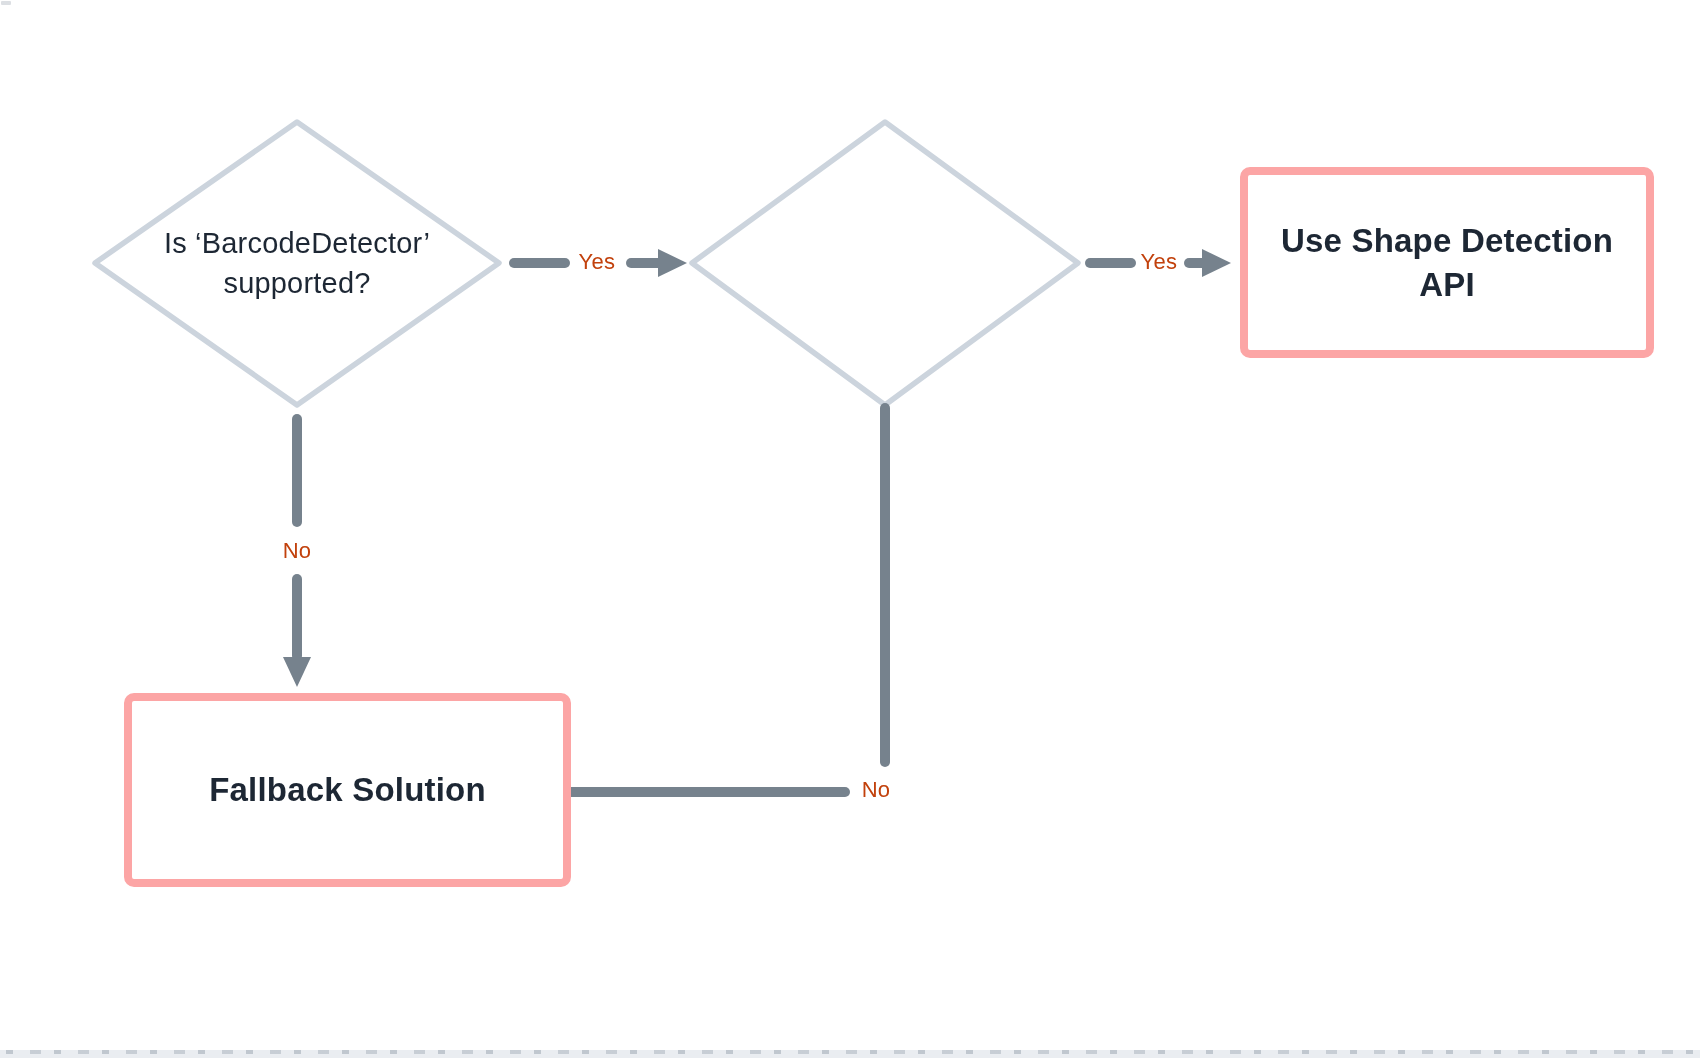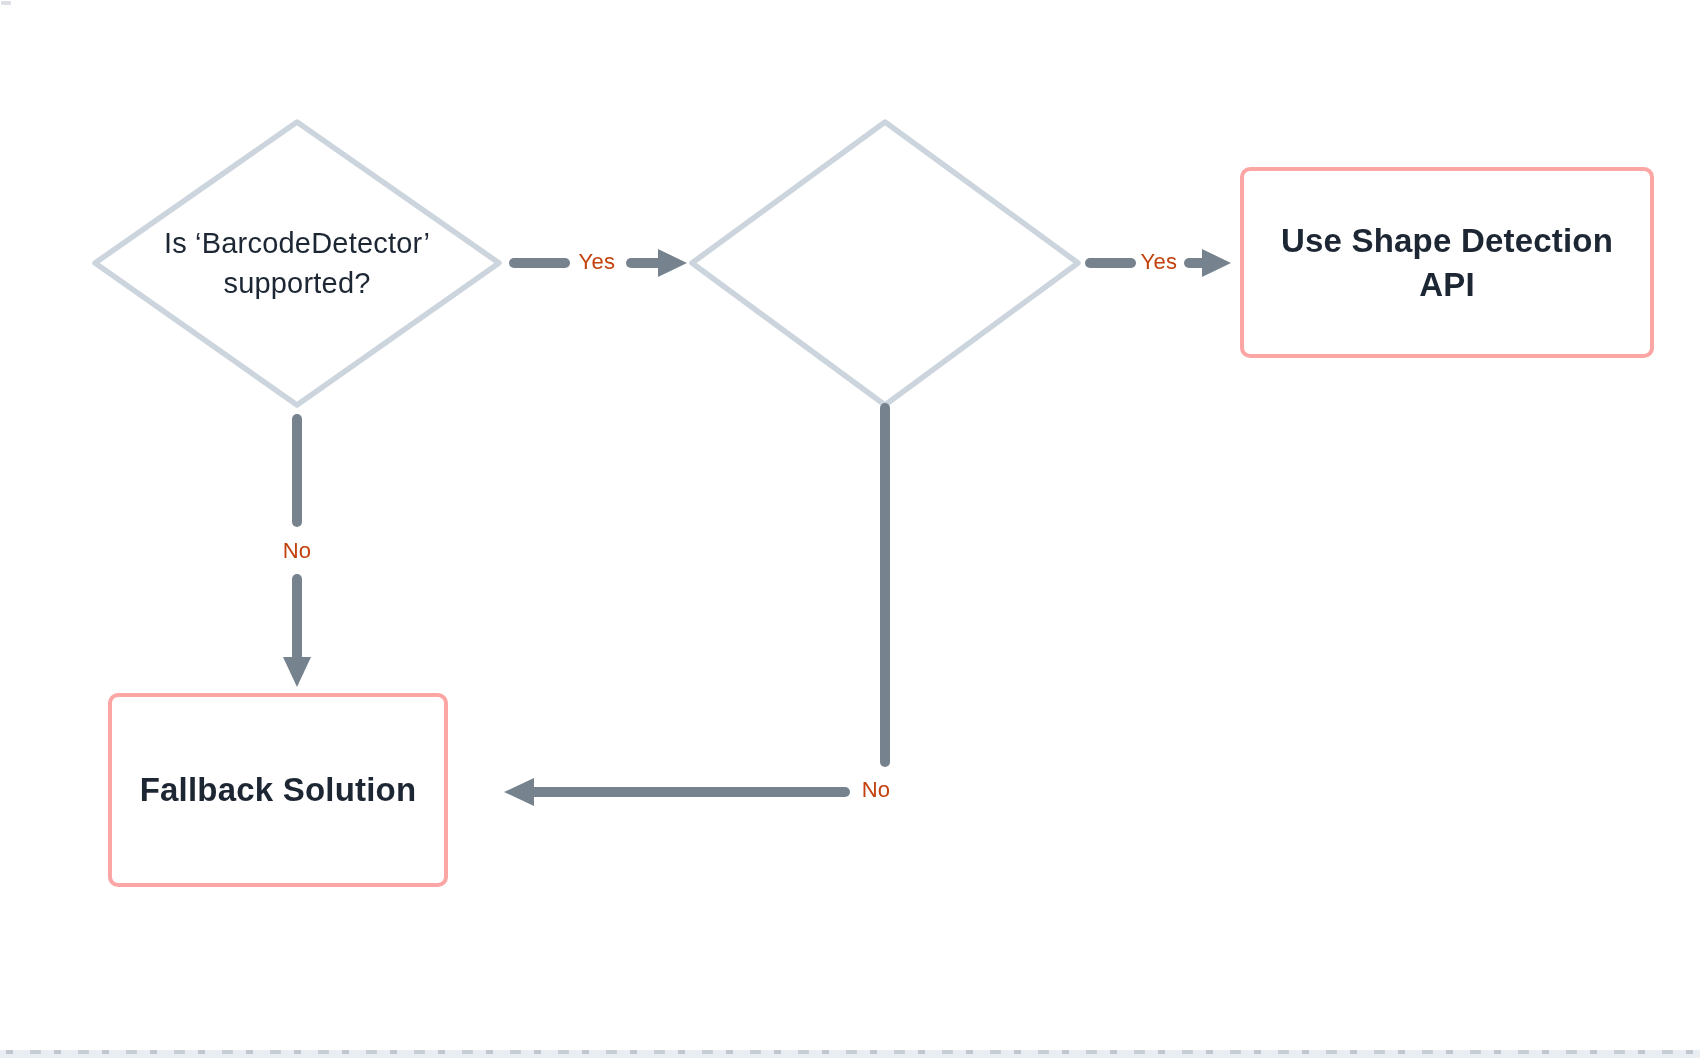--- a/index.html
+++ b/index.html
@@ -32,37 +32,37 @@
     letter-spacing: 0.2px;
   }
   .diamond-label.d1 { left: 117px; top: 223px; }
   .diamond-label.d2 { left: 705px; top: 223px; }
 
   
   .process-box {
     position: absolute;
     box-sizing: border-box;
     background: #ffffff;
-    border: 4px solid #fca5a5;
+    border: 8px solid #fca5a5;
     border-radius: 10px;
     display: flex;
     align-items: center;
     justify-content: center;
     text-align: center;
     color: #1d2734;
     font-weight: 600;
     letter-spacing: 0.2px;
   }
   .process-box .inner {
     max-width: 356px;
     font-size: 33px;
     line-height: 44px;
   }
   .process-box.shape-api { left: 1240px; top: 167px; width: 414px; height: 191px; }
-  .process-box.fallback  { left: 108px;  top: 693px; width: 340px; height: 194px; text-align: center; }
+  .process-box.fallback  { left: 124px;  top: 693px; width: 447px; height: 194px; text-align: center; }
 
   
   .edge-label {
     position: absolute;
     transform: translate(-50%, -50%);
     font-size: 22px;
     font-weight: 400;
     color: #c2410c;
     letter-spacing: 0.3px;
     white-space: nowrap;

